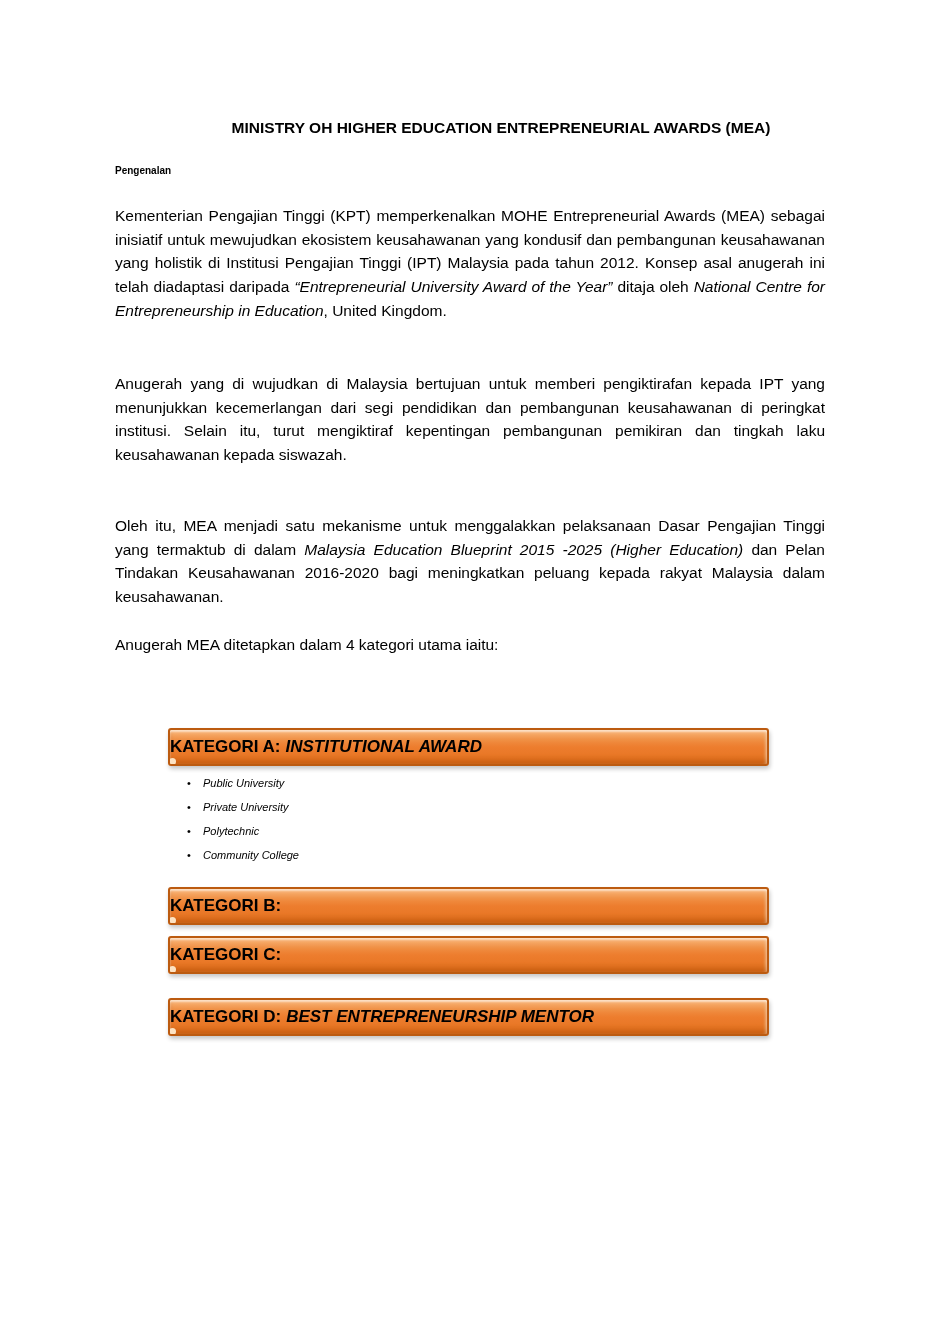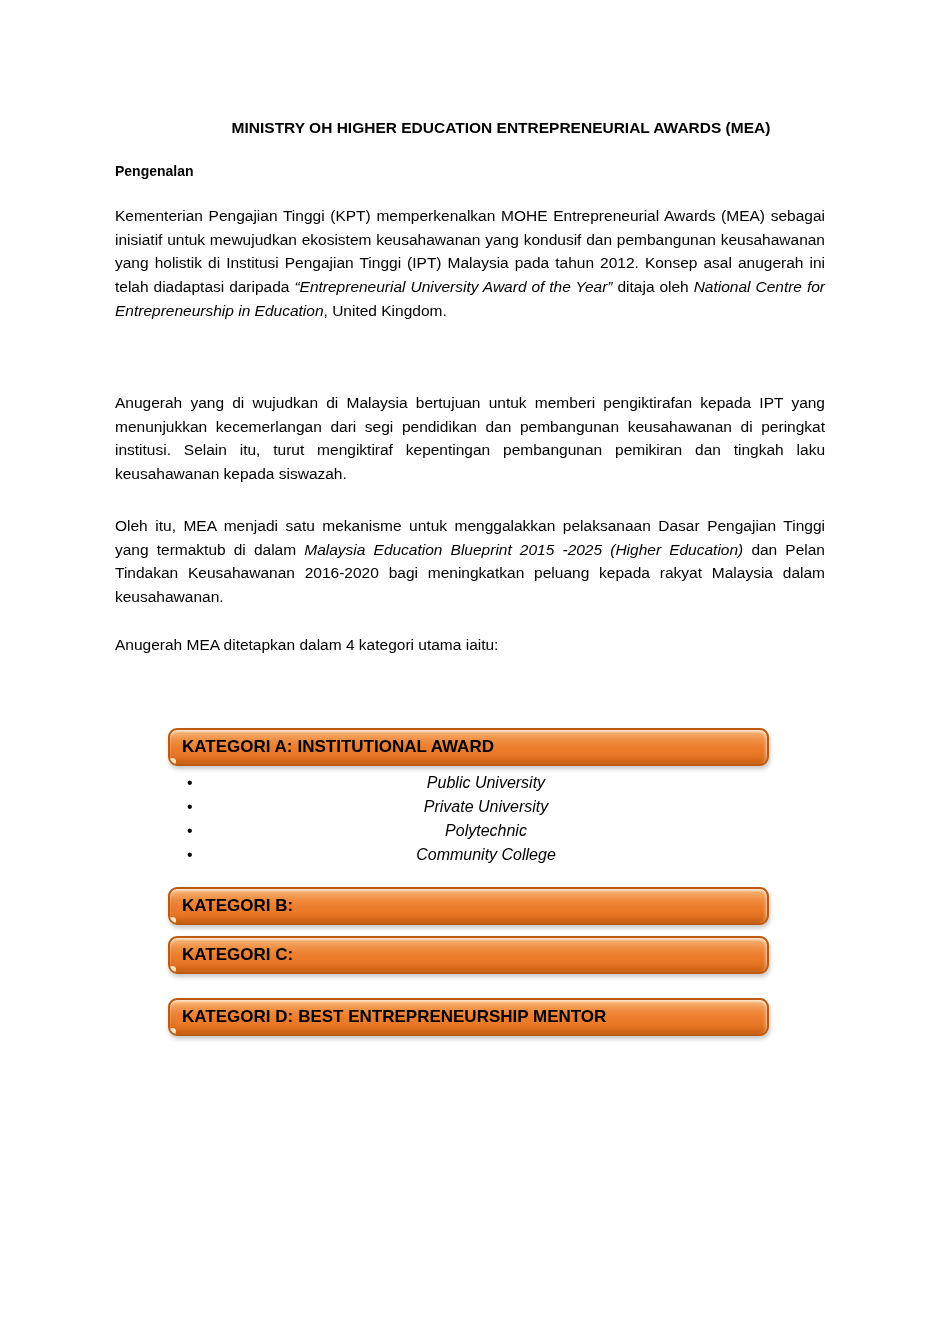--- a/index.html
+++ b/index.html
@@ -30,35 +30,35 @@
     font-size: 15.5px;
     font-weight: bold;
     line-height: 24px;
     padding-left: 31px;
   }
   .section-heading {
     position: absolute;
     top: 159px;
     left: 115px;
     margin: 0;
-    font-size: 14px;
+    font-size: 10px;
     font-weight: bold;
     line-height: 24px;
   }
 
   
   .para {
     position: absolute;
     left: 115px;
     width: 710px;
     margin: 0;
     text-align: justify;
   }
   .para-0 { top: 204px; }
-  .para-1 { top: 391px; }
+  .para-1 { top: 372px; }
   .para-2 { top: 514px; }
   .para-3 { top: 633px; }
   .run-bold   { font-weight: normal; }
   .run-italic { font-style: italic; }
 
   
   #categories {
     position: absolute;
     top: 728px;
     left: 168px;
@@ -66,36 +66,36 @@
   }
   .cat:nth-child(2) { margin-top: 20px; }
   .cat:nth-child(3) { margin-top: 11px; }
   .cat:nth-child(4) { margin-top: 24px; }
 
   .banner {
     position: relative;
     box-sizing: border-box;
     height: 38px;
     border: 2px solid var(--banner-border, #BC5B10);
-    border-radius: 9px;
+    border-radius: 3px;
     background: linear-gradient(180deg,
       var(--banner-top, #F7A159) 0%,
       #F19348 22%,
       var(--banner-mid, #ED7D2E) 50%,
       #E97827 72%,
       var(--banner-bottom, #E06E18) 100%);
     box-shadow:
       1px 3px 4px rgba(0,0,0,0.22),
       inset 0 2px 2px rgba(255,255,255,0.55),
       inset 0 9px 10px -6px rgba(255,236,205,0.45),
       inset 0 -5px 6px -2px rgba(150,60,0,0.40),
       inset -3px 0 3px -1px rgba(255,220,180,0.55);
     display: flex;
     align-items: center;
-    padding: 0 12px;
+    padding: 0 0;
     white-space: nowrap;
     overflow: hidden;
   }
   .banner::after {
     content: "";
     position: absolute;
     left: -1px;
     bottom: -1px;
     width: 7px;
     height: 7px;
@@ -104,35 +104,35 @@
     opacity: 0.95;
   }
   .cat-label {
     font-size: 17px;
     font-weight: bold;
     margin-right: 5px;
   }
   .cat-name {
     font-size: 17px;
     font-weight: bold;
+    font-style: italic;
   }
 
   
   .bullets {
     list-style: none;
     margin: 5px 0 0 0;
     padding: 0;
   }
   .bullets li {
     position: relative;
     padding-left: 35px;
     line-height: 24px;
     font-style: italic;
-    font-size: 16px;
-    text-align: center;
+    font-size: 11px;
   }
   .bullets li::before {
     content: "\2022";
     position: absolute;
     left: 19px;
     font-style: normal;
   }
 </style>
 </head>
 <body>

